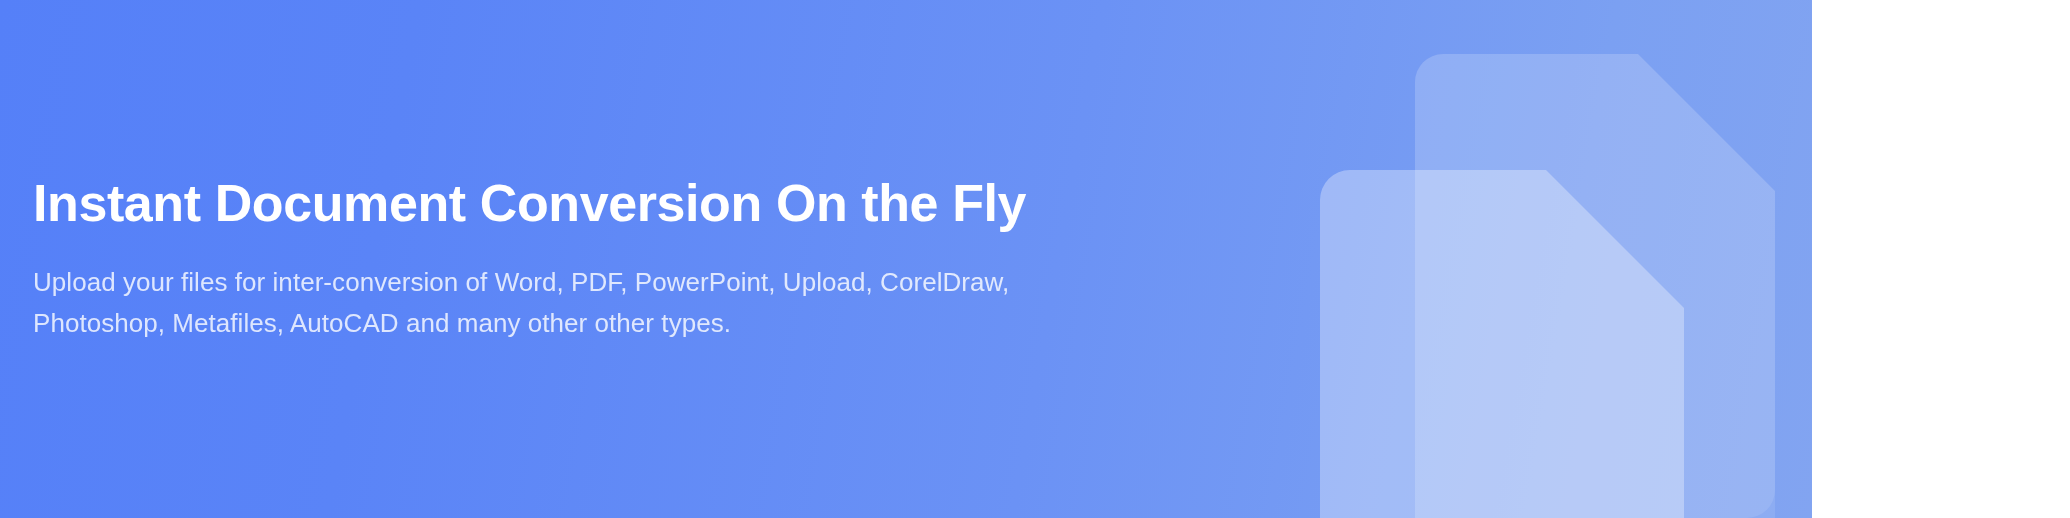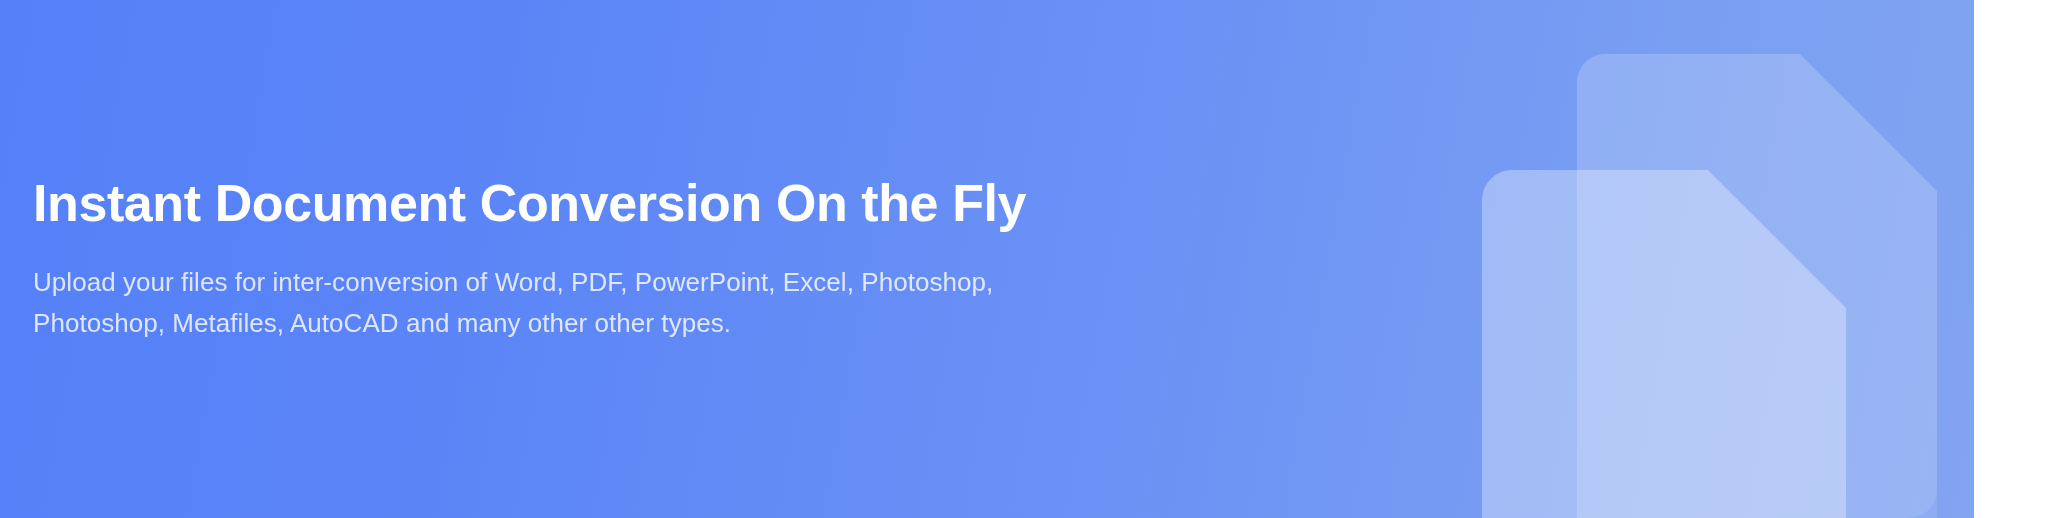--- a/index.html
+++ b/index.html
@@ -5,21 +5,21 @@
 <style>
   html, body {
     margin: 0;
     padding: 0;
     background: #ffffff;
   }
   * { box-sizing: border-box; }
 
   .hero-banner {
     position: relative;
-    width: 1974px;
+    width: 1812px;
     height: 518px;
     overflow: hidden;
     font-family: "Liberation Sans", "DejaVu Sans", sans-serif;
     background: linear-gradient(100deg, #5580f8 0%, #5a84f7 22%, #6b92f5 58%, #7ba0f2 85%, #82a4f1 100%);
   }
 
   
   .doc-stack {
     position: absolute;
     top: 0;
@@ -107,18 +107,18 @@
                  h-364
                  z" fill="#ffffff" fill-opacity="0.32"></path>
       </g>
     </svg>
   </div>
 
   <div class="hero-copy">
     <h1 class="hero-title">Instant Document Conversion On the Fly</h1>
 
     <p class="hero-subtitle">
-      <span class="sub-line">Upload your files for inter-conversion of Word, PDF, PowerPoint, Excel, Photoshop,</span>
+      <span class="sub-line">Upload your files for inter-conversion of Word, PDF, PowerPoint, Upload, CorelDraw,</span>
       <span class="sub-line">Photoshop, Metafiles, AutoCAD and many other other types.</span>
     </p>
   </div>
 
 </div>
 
 </body></html>

